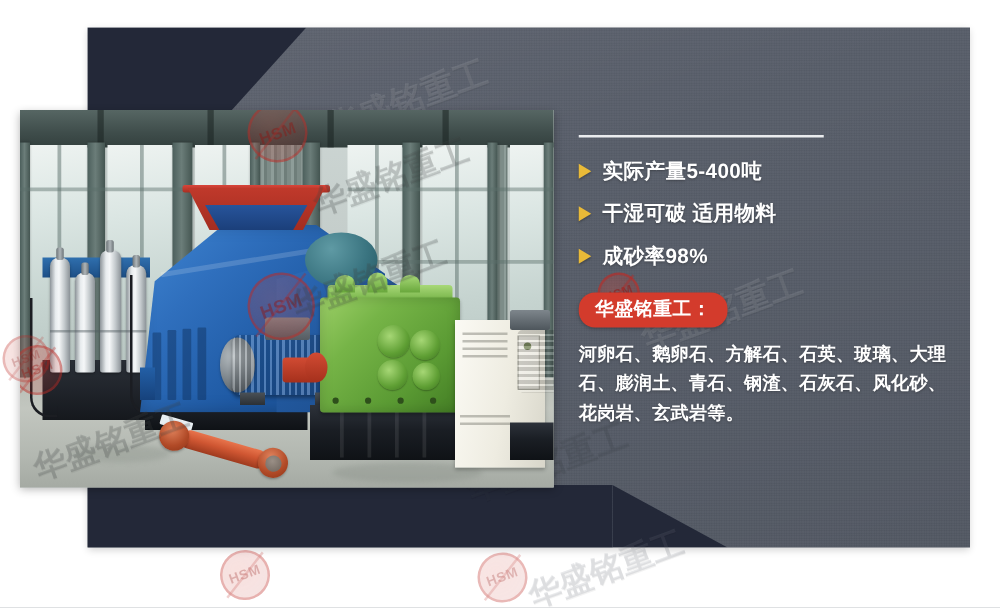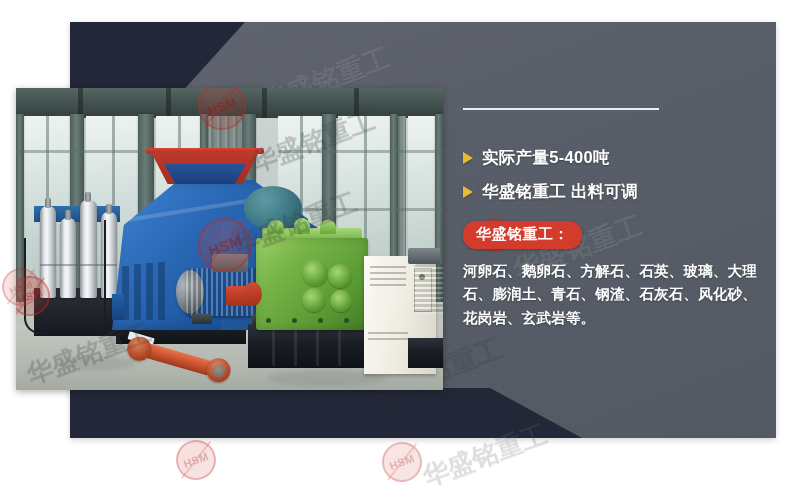--- a/index.html
+++ b/index.html
@@ -355,21 +355,21 @@
     letter-spacing: 1.5px;
     line-height: 1.1;
     text-shadow: 0 1px 3px rgba(0,0,0,0.35);
   }
   .rule {
     margin-top: 12px;
     width: 196px; height: 2px;
     background: #f2f3f5;
     opacity: 0.95;
   }
-  .bullets { margin-top: 31px; }
+  .bullets { margin-top: 10px; }
   .bullet {
     display: flex;
     align-items: center;
     height: 34px;
   }
   .arrow {
     width: 0; height: 0;
     border-left: 10px solid #e9ba38;
     border-top: 6px solid transparent;
     border-bottom: 6px solid transparent;
@@ -558,21 +558,25 @@
   <div class="txt">
     <div class="rule"></div>
 
     <div class="bullets">
       <div class="bullet">
         <span class="arrow"></span>
         <span class="bullet-txt">实际产量5-400吨</span>
       </div>
       <div class="bullet">
         <span class="arrow"></span>
-        <span class="bullet-txt">华盛铭重工  出料可调</span>
+        <span class="bullet-txt">干湿可破  适用物料</span>
+      </div>
+      <div class="bullet">
+        <span class="arrow"></span>
+        <span class="bullet-txt">成砂率98%</span>
       </div>
     </div>
 
     <div class="badge">华盛铭重工：</div>
     <div class="mats">河卵石、鹅卵石、方解石、石英、玻璃、大理石、膨润土、青石、钢渣、石灰石、风化砂、花岗岩、玄武岩等。</div>
   </div>
 
   <div class="wm wm-badge" style="left:176px; top:440px; width:40px; height:40px; font-size:11px; opacity:0.55;">HSM</div>
   <div class="wm wm-text" style="left:420px; top:438px; font-size:26px; color:rgba(120,126,138,0.17);">华盛铭重工</div>
   <div class="wm wm-badge" style="left:382px; top:442px; width:40px; height:40px; font-size:11px; opacity:0.5;">HSM</div>

